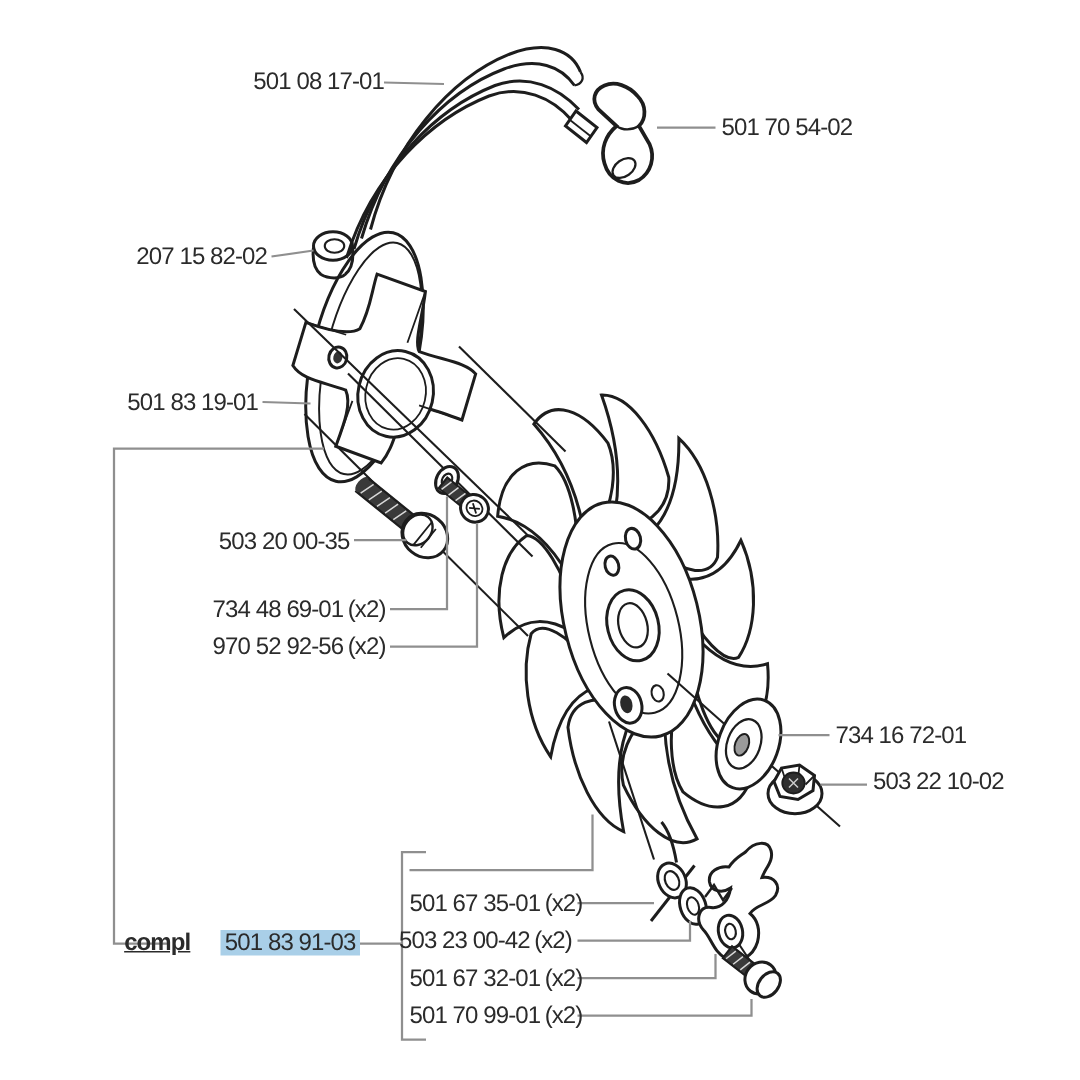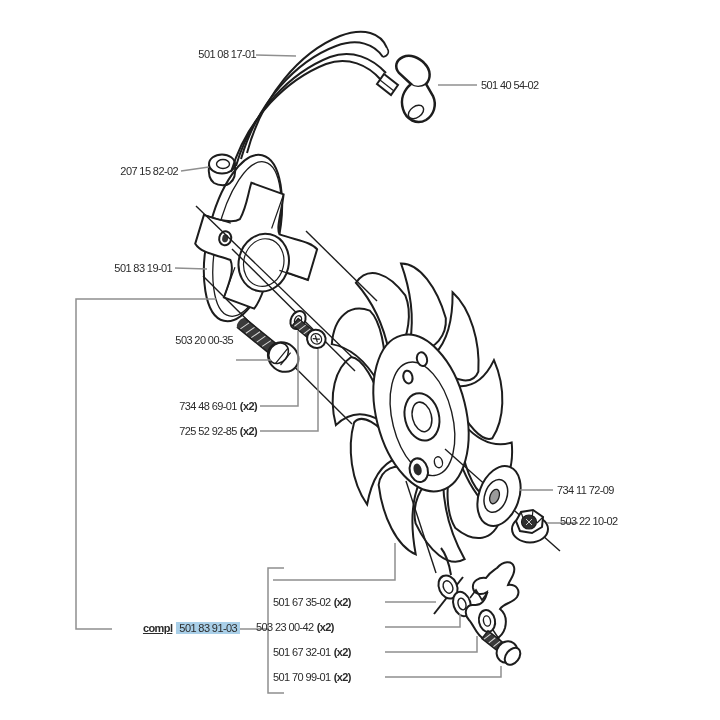--- a/index.html
+++ b/index.html
@@ -1,25 +1,25 @@
 <!DOCTYPE html>
 <html><head>
 <meta charset="utf-8">
 <style>
   html,body{margin:0;padding:0;background:#ffffff;}
   body{width:720px;height:720px;position:relative;overflow:hidden;
        font-family:"Liberation Sans",sans-serif;color:#2b2b2b;}
   #art{position:absolute;left:0;top:0;}
-  .lbl{position:absolute;white-space:nowrap;font-size:11px;letter-spacing:-0.6px;
+  .lbl{position:absolute;white-space:nowrap;font-size:16px;letter-spacing:-0.6px;
        color:#2b2b2b;line-height:17px;}
-  .lbl .qty{font-weight:700;margin-left:3px;}
+  .lbl .qty{font-weight:400;margin-left:3px;}
   .lbl .qty:empty{display:none;}
   .ra{text-align:right;}
   .hl{background:#a9cfe8;padding:0 3px;}
-  .bold{font-weight:700;margin-right:4px;text-decoration:underline;}
+  .bold{font-weight:700;margin-right:20px;text-decoration:underline;}
 </style>
 </head>
 <body>
 
 <svg id="art" width="720" height="720" viewBox="0 0 720 720">
   <defs>
     <path id="blade" d="M 12,-72 C 26,-90 36,-116 30,-150 C 62,-146 82,-118 84,-86 C 78,-68 50,-58 26,-62 C 18,-64 13,-67 12,-72 Z" fill="#ffffff" stroke="#1d1d1d" stroke-width="2" vector-effect="non-scaling-stroke"></path>
   </defs>
 
   <g fill="none" stroke="#1d1d1d" stroke-width="2">
@@ -176,47 +176,47 @@
     <path d="M 240,629 L 268,629"></path>
     <path d="M 284,568 L 268,568 L 268,693 L 284,693"></path>
     <path d="M 273,580 L 395,580 L 395,543"></path>
   </g>
 </svg>
 
 <div class="lbl ra" style="right:464px;top:46px">
   <span>501 08 17-01</span>
 </div>
 <div class="lbl" style="left:481px;top:77px">
-  <span>501 40 54-02</span>
+  <span>501 70 54-02</span>
 </div>
 <div class="lbl ra" style="right:542px;top:163px">
   <span>207 15 82-02</span>
 </div>
 <div class="lbl ra" style="right:548px;top:260px">
   <span>501 83 19-01</span>
 </div>
-<div class="lbl ra" style="right:487px;top:332px">
+<div class="lbl ra" style="right:487px;top:353px">
   <span>503 20 00-35</span>
 </div>
 <div class="lbl ra" style="right:463px;top:398px">
   <span>734 48 69-01</span><span class="qty">(x2)</span>
 </div>
 <div class="lbl ra" style="right:463px;top:423px">
-  <span>725 52 92-85</span><span class="qty">(x2)</span>
+  <span>970 52 92-56</span><span class="qty">(x2)</span>
 </div>
 <div class="lbl" style="left:557px;top:482px">
-  <span>734 11 72-09</span>
-</div>
-<div class="lbl" style="left:560px;top:513px">
+  <span>734 16 72-01</span>
+</div>
+<div class="lbl" style="left:582px;top:513px">
   <span>503 22 10-02</span>
 </div>
 <div class="lbl" style="left:273px;top:594px">
-  <span>501 67 35-02</span><span class="qty">(x2)</span>
-</div>
-<div class="lbl" style="left:256px;top:619px">
+  <span>501 67 35-01</span><span class="qty">(x2)</span>
+</div>
+<div class="lbl" style="left:266px;top:619px">
   <span>503 23 00-42</span><span class="qty">(x2)</span>
 </div>
 <div class="lbl" style="left:273px;top:644px">
   <span>501 67 32-01</span><span class="qty">(x2)</span>
 </div>
 <div class="lbl" style="left:273px;top:669px">
   <span>501 70 99-01</span><span class="qty">(x2)</span>
 </div>
 
 <div class="lbl ra" style="right:480px;top:620px">

